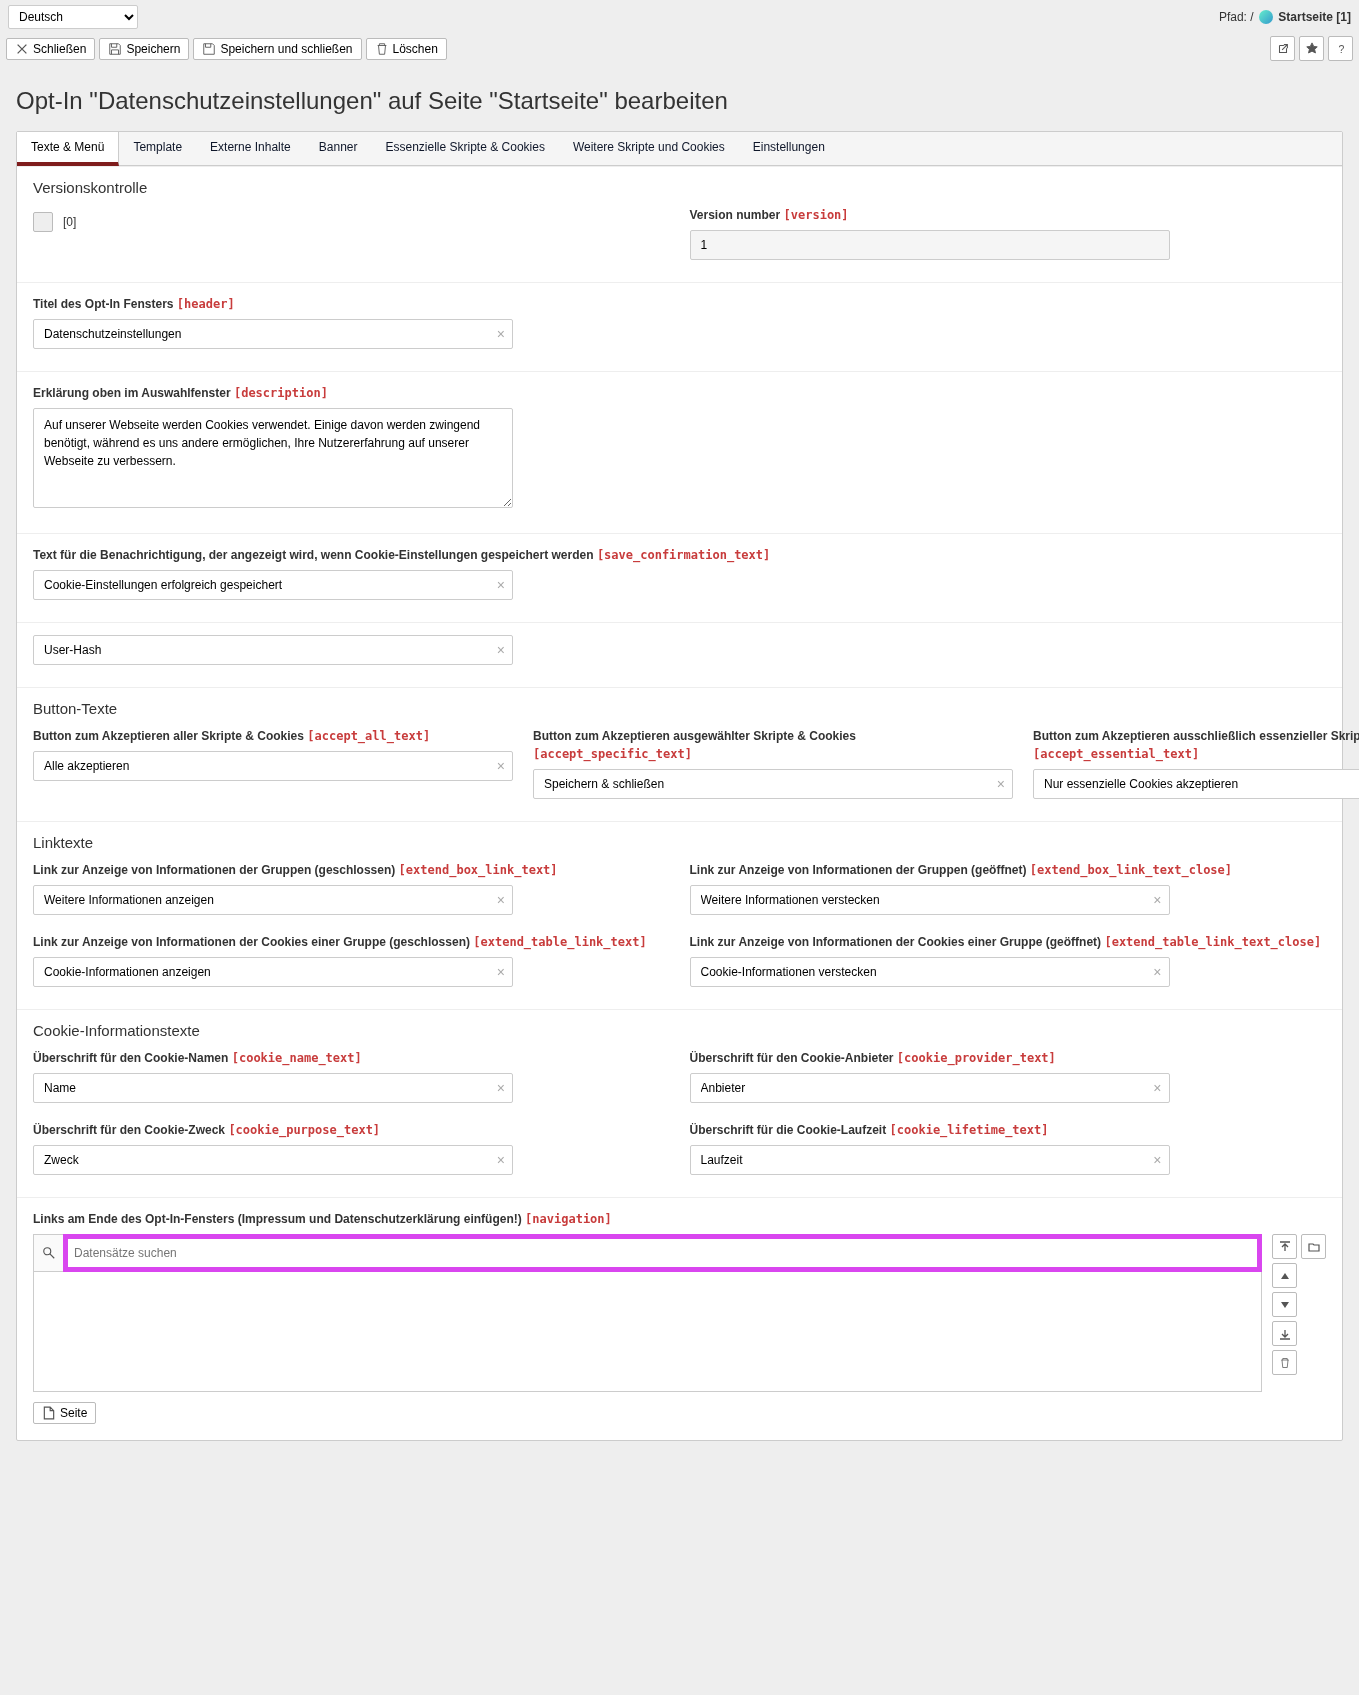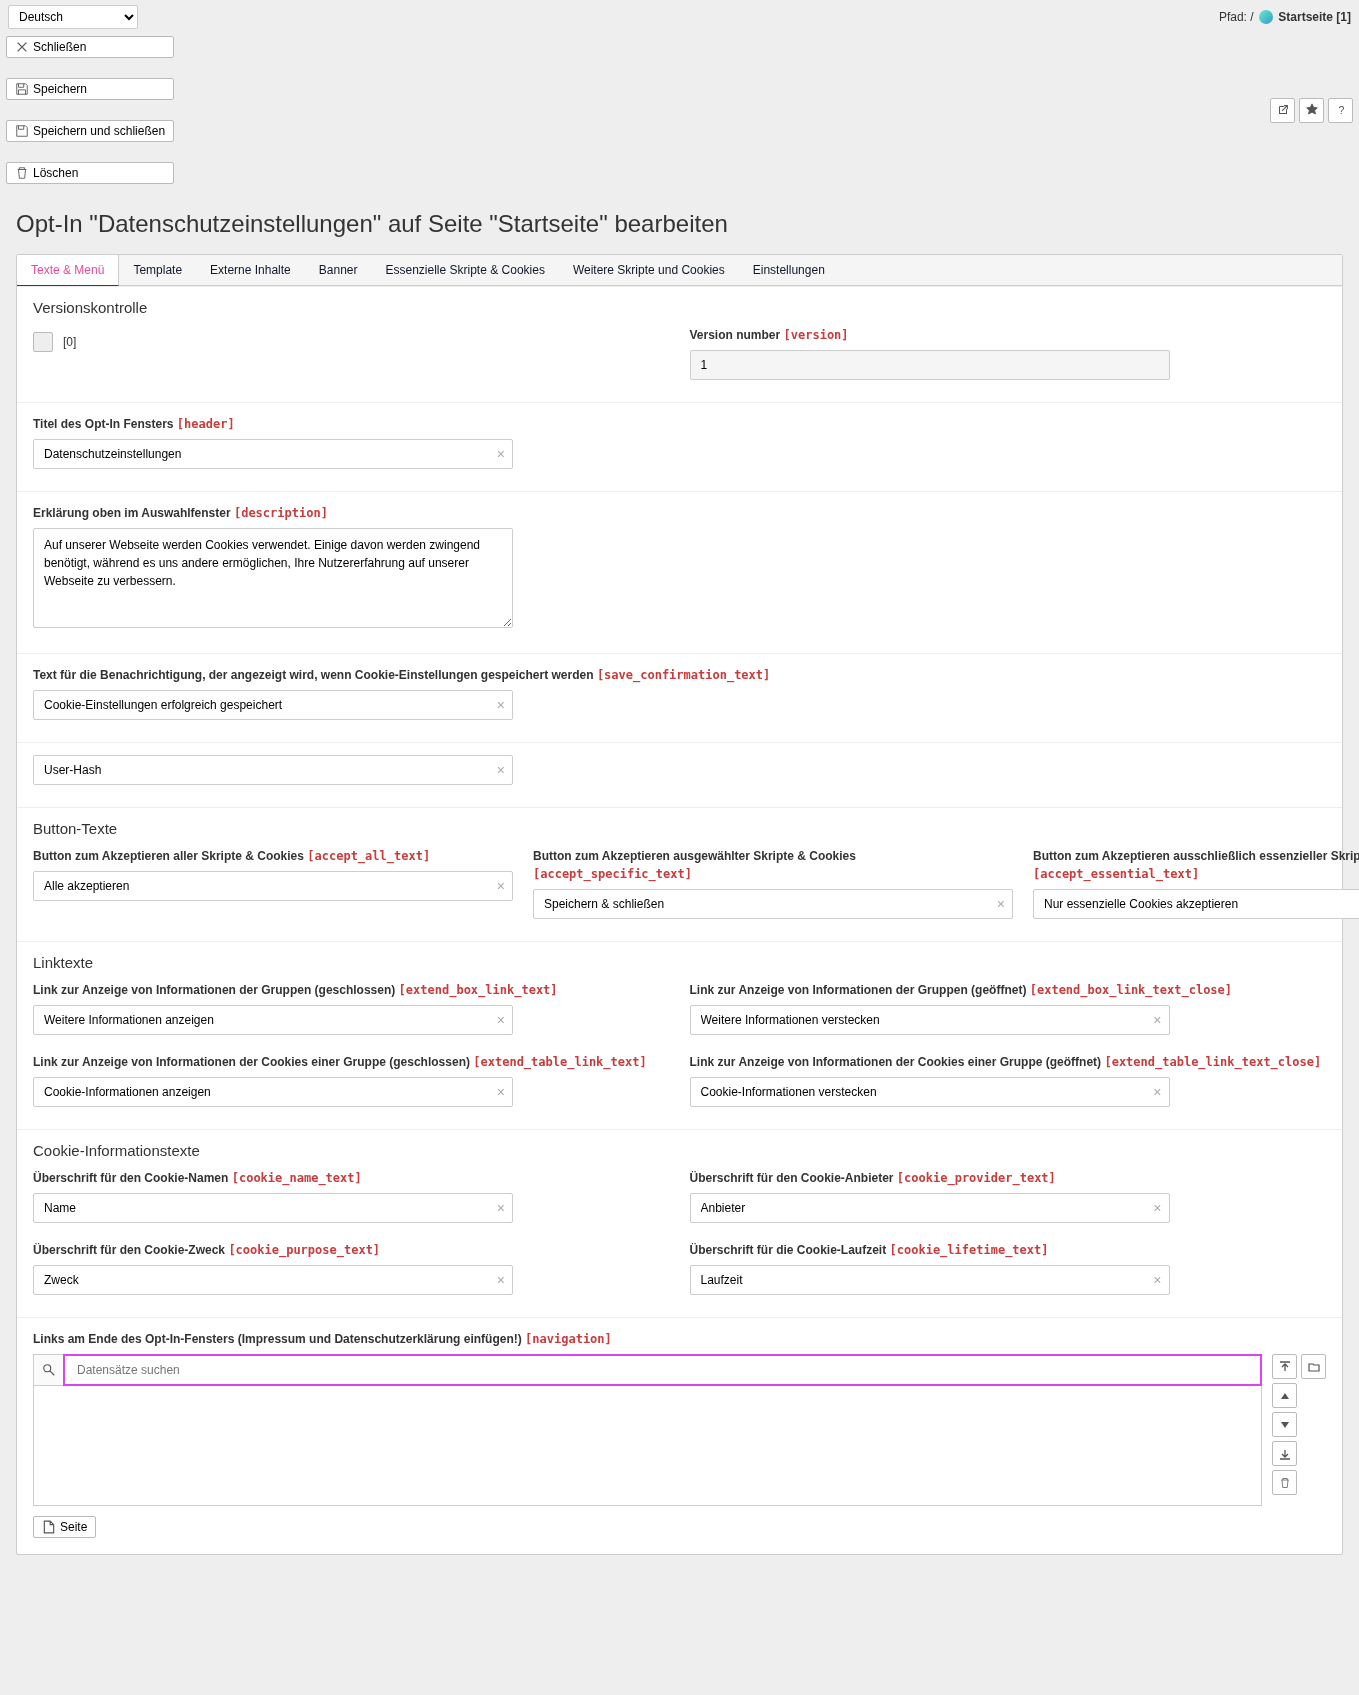--- a/index.html
+++ b/index.html
@@ -3,48 +3,48 @@
 <meta charset="utf-8">
 <style>
 * { box-sizing: border-box; margin: 0; padding: 0; }
 body { font-family: Verdana, Arial, sans-serif; font-size: 12px; background: #eee; color: #333; }
 .topbar { display: flex; justify-content: space-between; align-items: center; padding: 5px 8px; }
 .lang-select { width: 130px; padding: 3px 6px; border: 1px solid #ccc; border-radius: 2px; background: #fff; font-size: 12px; }
 .path { font-size: 12px; }
 .path b { font-weight: bold; }
 .globe { display: inline-block; width: 14px; height: 14px; border-radius: 50%; background: linear-gradient(135deg,#6ec,#39c); vertical-align: middle; margin: 0 2px; }
 .toolbar { display: flex; justify-content: space-between; align-items: center; padding: 2px 6px 6px 6px; }
-.tb-left { display: flex; gap: 20px; flex-direction: column; }
+.tb-left { display: flex; gap: 4px; }
 .tb-right { display: flex; gap: 4px; }
 .btn { display: inline-flex; align-items: center; gap: 4px; padding: 3px 8px; border: 1px solid #bbb; border-radius: 2px; background: #fff; font-size: 12px; cursor: pointer; }
 .icon-btn { width: 25px; height: 25px; display: inline-flex; align-items: center; justify-content: center; border: 1px solid #bbb; border-radius: 2px; background: #fff; cursor: pointer; }
 .icon-btn svg, .btn svg { width: 14px; height: 14px; }
 .content { background: #eee; padding: 8px 16px; }
 h1.page-title { font-size: 24px; font-weight: normal; margin: 12px 0 16px 0; }
 .tab-panel { border: 1px solid #ccc; background: #fff; border-radius: 2px; }
 .tabs { display: flex; border-bottom: 1px solid #ccc; background: #f5f5f5; }
 .tab { padding: 8px 14px; font-size: 12px; color: #0f172a; cursor: pointer; }
-.tab.active { background: #fff; color: #ec4899; border-right: 1px solid #ccc; margin-bottom: -1px; border-bottom: 1px solid #7f1d1d; }
+.tab.active { background: #fff; color: #000000; border-right: 1px solid #ccc; margin-bottom: -1px; border-bottom: 4px solid #7f1d1d; }
 .section { padding: 12px 16px 16px 16px; border-top: 1px solid #eee; }
 .section:first-of-type { border-top: none; }
 .section-title { font-size: 15px; font-weight: normal; margin-bottom: 10px; }
 .field-label { font-size: 12px; font-weight: bold; margin-bottom: 6px; display: block; line-height: 1.5; }
 .field-key { font-family: monospace; font-size: 12px; color: #c83c3c; font-weight: bold; }
 .row { display: flex; gap: 20px; }
 .col { flex: 1; }
 .input-wrap { position: relative; width: 480px; max-width: 100%; margin-bottom: 6px; }
 .input-wrap input, .input-wrap textarea { width: 100%; padding: 7px 26px 7px 10px; border: 1px solid #ccc; border-radius: 2px; font-size: 12px; font-family: inherit; }
 .input-wrap textarea { height: 100px; resize: vertical; line-height: 1.5; }
 .input-wrap .clear-x { position: absolute; right: 8px; top: 50%; transform: translateY(-50%); color: #aaa; cursor: pointer; font-size: 14px; }
 .readonly-input { width: 100%; padding: 7px 10px; border: 1px solid #ccc; border-radius: 2px; background: #f5f5f5; font-size: 12px; }
 .checkbox-row { display: flex; align-items: center; gap: 10px; margin-top: 6px; }
 .chk { width: 20px; height: 20px; border: 1px solid #bbb; background: #eee; border-radius: 2px; cursor: pointer; }
 .record-search { display: flex; margin-bottom: 0; }
 .record-search .search-icon-box { width: 30px; display: flex; align-items: center; justify-content: center; border: 1px solid #ccc; border-right: none; background: #fafafa; }
-.record-search input { flex: 1; padding: 7px 12px; border: 2px solid #d946ef; font-size: 12px; }
+.record-search input { flex: 1; padding: 7px 6px; border: 5px solid #d946ef; font-size: 12px; }
 .record-area { border: 1px solid #ccc; border-top: none; height: 120px; background: #fff; }
 .record-row { display: flex; align-items: flex-start; gap: 10px; }
 .record-left { flex: 1; }
 .record-controls { display: flex; flex-direction: column; gap: 4px; padding-top: 0; }
 .rc-btn { width: 25px; height: 25px; display: inline-flex; align-items: center; justify-content: center; border: 1px solid #bbb; background: #fff; cursor: pointer; border-radius: 2px; }
 .page-btn-row { margin-top: 10px; }
 </style>
 </head>
 <body>
 

